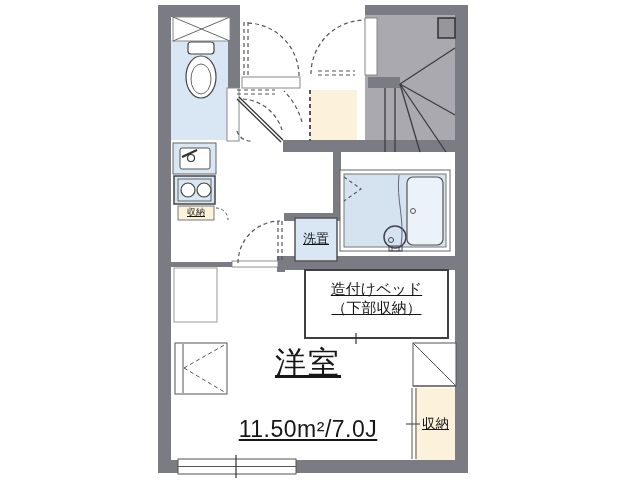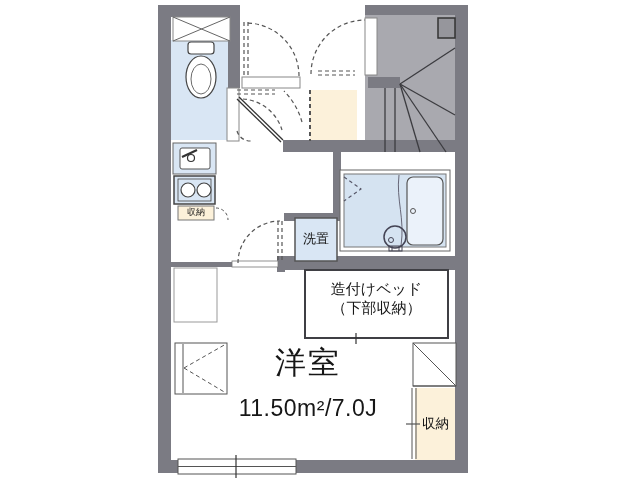--- a/index.html
+++ b/index.html
@@ -6,27 +6,27 @@
     --wall:#7b7b83; --stairs:#a9a9af; --water:#d9e6f4; --bath:#d5e3f1;
     --tub:#ebf2fa; --cream:#fcf1da; --line:#3c3c40; --text:#161616;
   }
   html,body{margin:0;padding:0;background:#ffffff;}
   .canvas{
     position:relative;width:632px;height:480px;background:#ffffff;overflow:hidden;
     font-family:"Liberation Sans","DejaVu Sans",sans-serif;color:var(--text);
   }
   .canvas svg{position:absolute;left:0;top:0;}
   .lbl{position:absolute;display:flex;align-items:center;justify-content:center;
-       text-align:center;color:var(--text);line-height:1.25;white-space:pre;}
+       text-align:center;color:var(--text);line-height:1.25;white-space:pre;text-decoration:underline;}
   .lbl-washer{left:295px;top:218px;width:42px;height:43px;font-size:13px;}
   .lbl-bed{left:305px;top:276px;width:143px;height:46px;font-size:15px;flex-direction:column;}
   .lbl-kstorage{left:178px;top:206px;width:36px;height:14px;font-size:9px;}
   .lbl-closet{left:415px;top:388px;width:41px;height:72px;font-size:13.5px;}
   .lbl-room{left:213px;top:343px;width:190px;height:40px;font-size:31px;letter-spacing:2px;}
-  .lbl-size{left:203px;top:394px;width:210px;height:28px;font-size:23px;letter-spacing:0.5px;}
+  .lbl-size{left:203px;top:415px;width:210px;height:28px;font-size:23px;letter-spacing:0.5px;}
 </style>
 </head>
 <body>
 
 <div class="canvas">
   <svg width="632" height="480" viewBox="0 0 632 480">
 
     <g>
       <rect x="171" y="40" width="57" height="100" fill="var(--water)"></rect>
       <rect x="365" y="15" width="90" height="137" fill="var(--stairs)"></rect>

